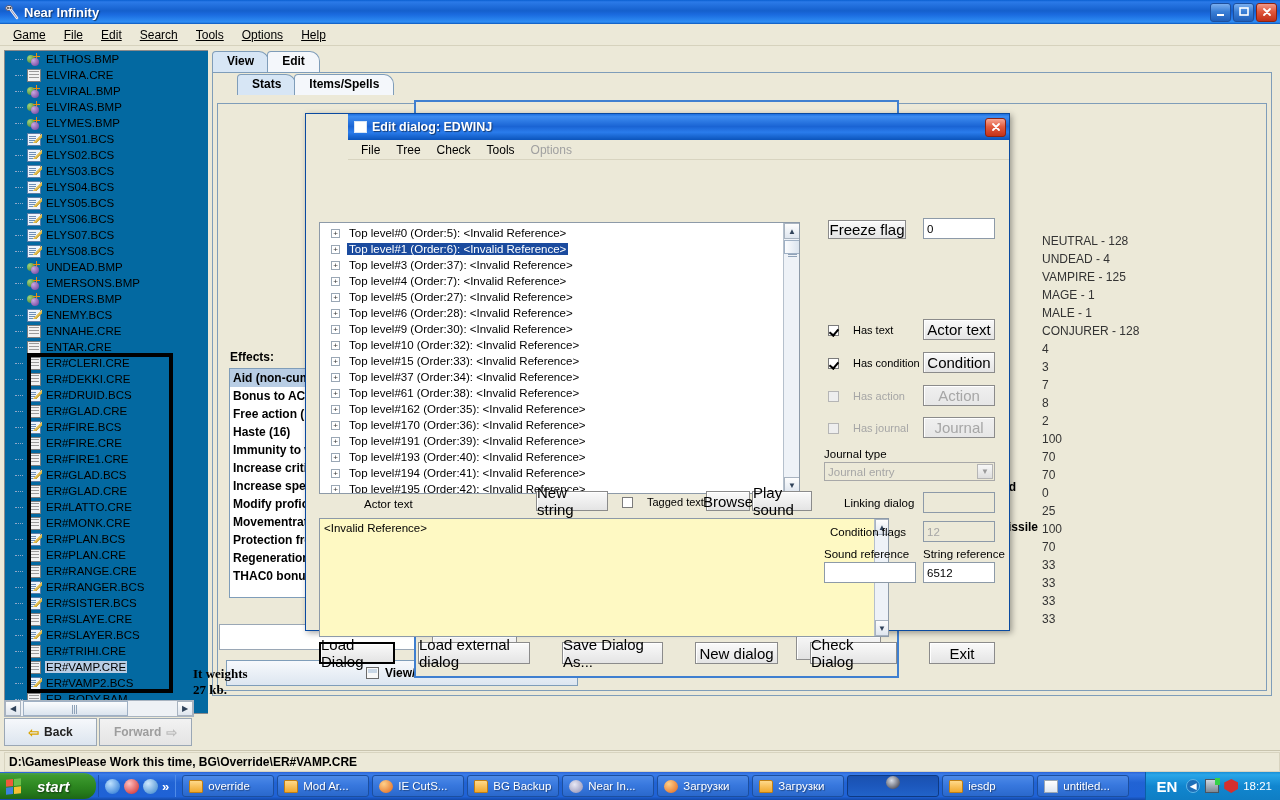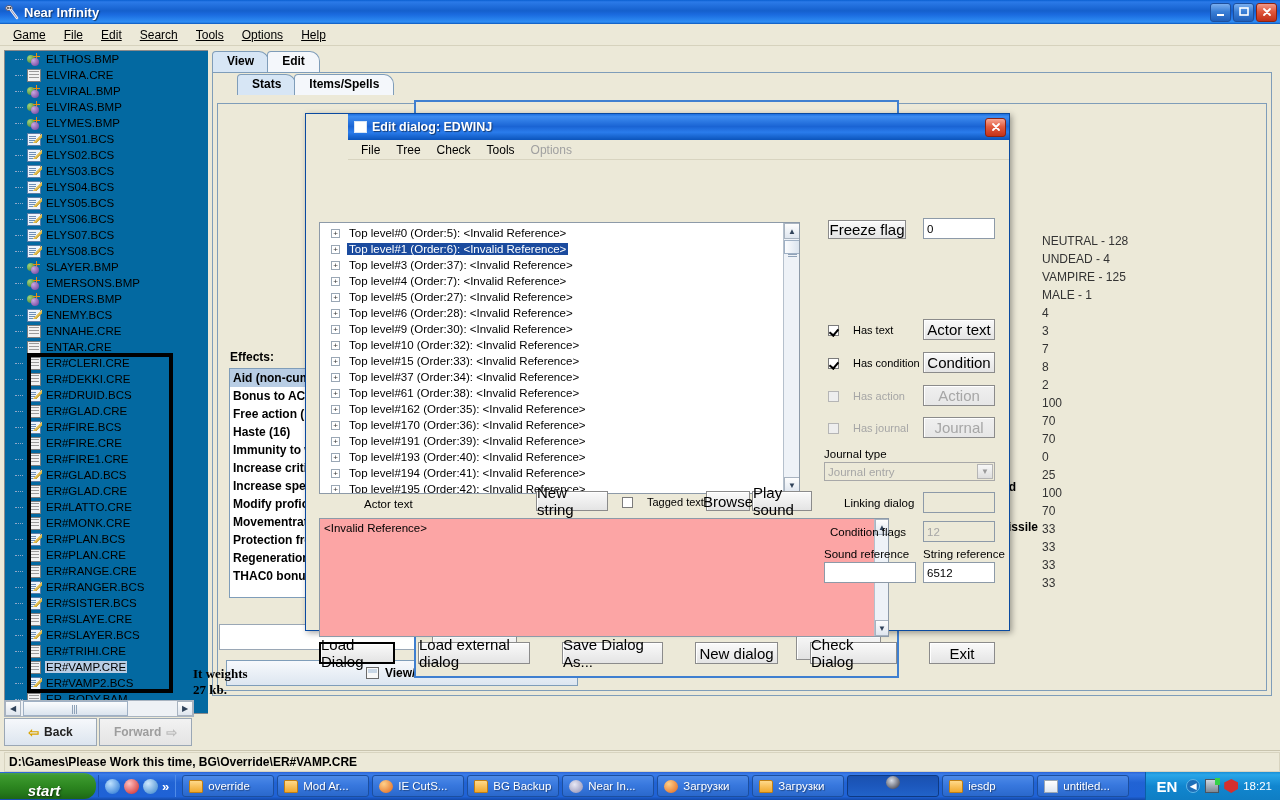--- a/index.html
+++ b/index.html
@@ -233,21 +233,21 @@
   }
   .dtrow.sel .dtlbl { background:#1b4b9e; color:#fff; }
   .dtrow .dtlbl { padding:0 2px; }
   .dtree-v {
     position:absolute; right:0; top:0; width:16px; bottom:0; background:#eef2f7; border-left:1px solid #b5c0cc;
   }
 
   .actor-label { position:absolute; left:58px; top:338px; font-size:11.5px; }
   .ta-outer {
     position:absolute; left:13px; top:358px; width:570px; height:119px;
-    background:#fca5a5; border:1px solid #8d9aa8; overflow:hidden;
+    background:#fef9c3; border:1px solid #8d9aa8; overflow:hidden;
   }
   .ta-outer .tatext { padding:3px 4px; font-size:11.5px; }
   .ta-v { position:absolute; right:0; top:0; width:14px; bottom:0; background:#eef2f7; border-left:1px solid #b5c0cc; }
 
   .sbtn {
     position:absolute; border:1px solid #8b8b8b;
     background: linear-gradient(to bottom,#fafafa,#e4e4e4);
     font-size:15px; display:flex;align-items:center;justify-content:center;color:#000;
     box-shadow: inset 1px 1px 0 #fff;
   }
@@ -292,24 +292,23 @@
   
   .taskbar {
     position:absolute; left:0; bottom:0; width:1280px; height:28px;
     background: linear-gradient(to bottom,#2a62d6 0%,#3a7ce8 8%,#2163d4 38%,#1f62d6 88%,#1349a8 100%);
     display:flex; align-items:center;
   }
   .startbtn {
     height:26px; min-width:96px; margin:1px 0 1px 0;
     background: linear-gradient(to bottom,#4ca04c 0%,#3e9a30 10%,#2f8a22 45%,#257a1b 75%,#1d6616 100%);
     border-radius: 0 12px 12px 0;
-    display:flex;align-items:center;gap:8px;padding:0 14px 0 6px;
+    display:flex;align-items:center;gap:16px;padding:0 14px 0 6px;
     color:#fff;font-style:italic;font-weight:bold;font-size:15px;
     text-shadow:1px 1px 2px rgba(0,0,0,.6);
-    flex-direction:column;
   }
   .flag{width:15px;height:15px;display:grid;grid-template-columns:1fr 1fr;grid-template-rows:1fr 1fr;gap:1px;transform:skewY(-6deg);}
   .flag i{display:block;}
   .flag i:nth-child(1){background:#f05a3c;}
   .flag i:nth-child(2){background:#6abf4b;}
   .flag i:nth-child(3){background:#3b82e0;}
   .flag i:nth-child(4){background:#f5c034;}
   .quicklaunch { display:flex; align-items:center; gap:4px; padding:0 6px; height:22px;
     border-left:1px solid #1a4fae; border-right:1px solid #4f8be8; margin-left:2px; }
   .ql { width:15px;height:15px;border-radius:50%; }
@@ -487,21 +486,21 @@
           <span class="fico ico-bcs">
             <i></i>
           </span>
           <span class="lbl">ELYS08.BCS</span>
         </div>
         <div class="tree-row">
           <span class="dash"></span>
           <span class="fico ico-bmp">
             <i></i>
           </span>
-          <span class="lbl">SLAYER.BMP</span>
+          <span class="lbl">UNDEAD.BMP</span>
         </div>
         <div class="tree-row">
           <span class="dash"></span>
           <span class="fico ico-bmp">
             <i></i>
           </span>
           <span class="lbl">EMERSONS.BMP</span>
         </div>
         <div class="tree-row">
           <span class="dash"></span>
@@ -706,21 +705,23 @@
             <div class="eff-row">Movementrate</div>
             <div class="eff-row">Protection from</div>
             <div class="eff-row">Regeneration (9</div>
             <div class="eff-row">THAC0 bonus (2</div>
           </div>
 
         <div class="stat-col" id="stat-col">
             <div class="stat-row">NEUTRAL - 128</div>
             <div class="stat-row">UNDEAD - 4</div>
             <div class="stat-row">VAMPIRE - 125</div>
+            <div class="stat-row">MAGE - 1</div>
             <div class="stat-row">MALE - 1</div>
+            <div class="stat-row">CONJURER - 128</div>
             <div class="stat-row">4</div>
             <div class="stat-row">3</div>
             <div class="stat-row">7</div>
             <div class="stat-row">8</div>
             <div class="stat-row">2</div>
             <div class="stat-row">100</div>
             <div class="stat-row">70</div>
             <div class="stat-row">70</div>
             <div class="stat-row">0</div>
             <div class="stat-row">25</div>

